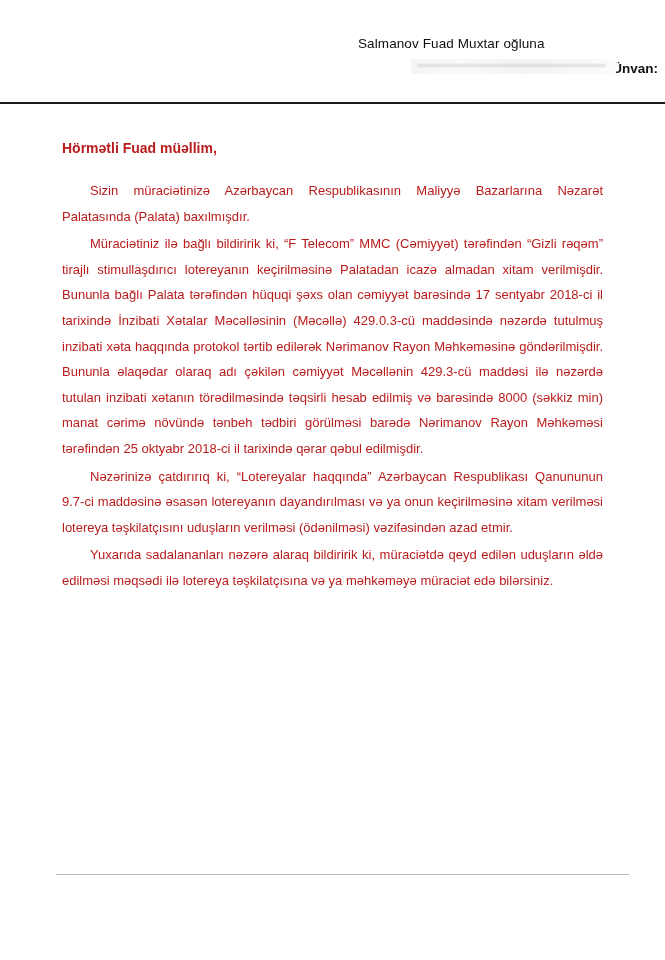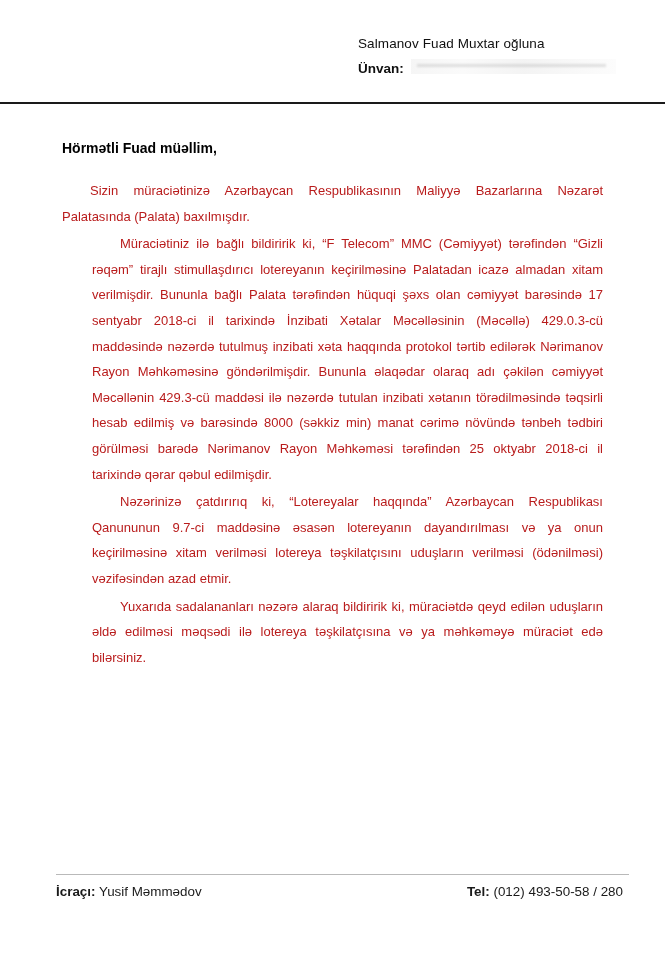--- a/index.html
+++ b/index.html
@@ -44,20 +44,21 @@
     color: #101010;
     white-space: nowrap;
   }
   .addressee .line2 {
     margin-top: 10px;
     font-size: 13.5px;
     font-weight: bold;
     color: #101010;
     position: relative;
     white-space: nowrap;
+    text-align: right;
   }
   
   .redact {
     position: absolute;
     left: 53px;
     top: -2px;
     width: 205px;
     height: 15px;
     background: linear-gradient(90deg,
         rgba(245,245,245,0.97) 0%,
@@ -78,35 +79,34 @@
 
   .body-wrap {
     position: absolute;
     left: 62px;
     top: 140px;
     width: 541px;
   }
   .salutation {
     font-size: 14px;
     font-weight: bold;
-    color: #000000;
+    color: #b91c1c;
     margin-bottom: 22px;
   }
   p.para {
     margin: 0 0 0 0;
     font-size: 13px;
     line-height: 25.6px;
     text-align: justify;
     text-indent: 28px;
     color: #b91c1c;
     hyphens: none;
   }
   p.para + p.para {
     margin-top: 2px;
-    margin-left: 30px;
   }
 
   .signature {
     position: absolute;
     left: 62px;
     top: 786px;
     font-size: 13.6px;
     font-weight: bold;
     line-height: 20px;
     color: #101010;
@@ -168,24 +168,14 @@
     <p class="para">Müraciətiniz ilə bağlı bildiririk ki, “F Telecom” MMC (Cəmiyyət) tərəfindən “Gizli rəqəm” tirajlı stimullaşdırıcı lotereyanın keçirilməsinə Palatadan icazə almadan xitam verilmişdir. Bununla bağlı Palata tərəfindən hüquqi şəxs olan cəmiyyət barəsində 17 sentyabr 2018-ci il tarixində İnzibati Xətalar Məcəlləsinin (Məcəllə) 429.0.3-cü maddəsində nəzərdə tutulmuş inzibati xəta haqqında protokol tərtib edilərək Nərimanov Rayon Məhkəməsinə göndərilmişdir. Bununla əlaqədar olaraq adı çəkilən cəmiyyət Məcəllənin 429.3-cü maddəsi ilə nəzərdə tutulan inzibati xətanın törədilməsində təqsirli hesab edilmiş və barəsində 8000 (səkkiz min) manat cərimə növündə tənbeh tədbiri görülməsi barədə Nərimanov Rayon Məhkəməsi tərəfindən 25 oktyabr 2018-ci il tarixində qərar qəbul edilmişdir.</p>
     <p class="para">Nəzərinizə çatdırırıq ki, “Lotereyalar haqqında” Azərbaycan Respublikası Qanununun 9.7-ci maddəsinə əsasən lotereyanın dayandırılması və ya onun keçirilməsinə xitam verilməsi lotereya təşkilatçısını uduşların verilməsi (ödənilməsi) vəzifəsindən azad etmir.</p>
     <p class="para">Yuxarıda sadalananları nəzərə alaraq bildiririk ki, müraciətdə qeyd edilən uduşların əldə edilməsi məqsədi ilə lotereya təşkilatçısına və ya məhkəməyə müraciət edə bilərsiniz.</p>
   </div>
 
   <div class="signature">
   </div>
 
   <div class="footer-rule"></div>
 
-  <div class="footer">
-    <div class="left">
-      <b>İcraçı:</b>
-      <span class="val">Yusif Məmmədov</span>
-    </div>
-    <div class="right">
-      <b>Tel:</b>
-      <span class="val">(012) 493-50-58 / 280</span>
-    </div>
-  </div>
 
 </div>
 
 </body></html>

